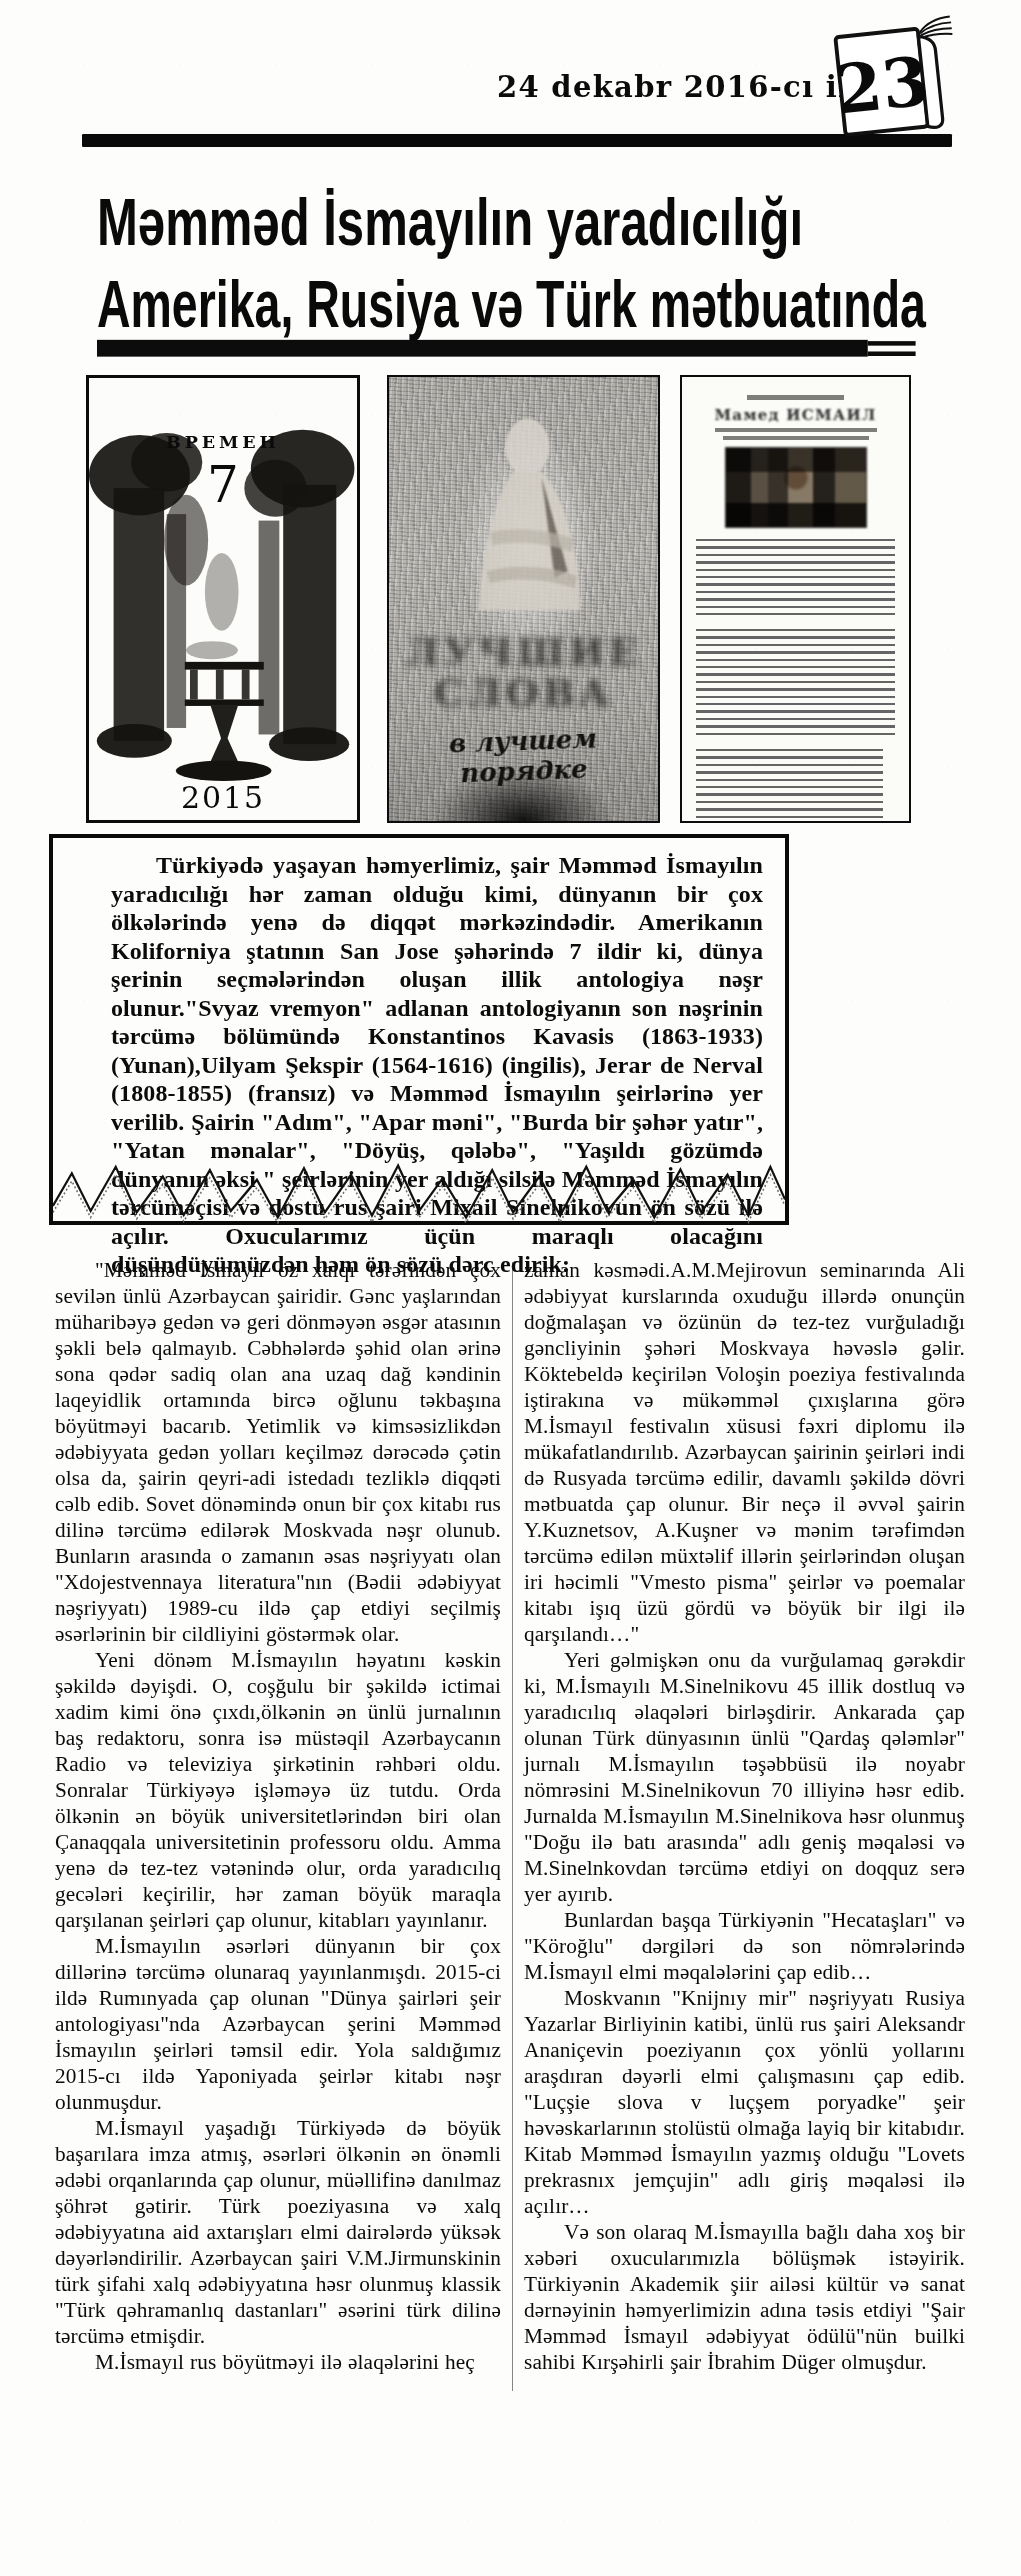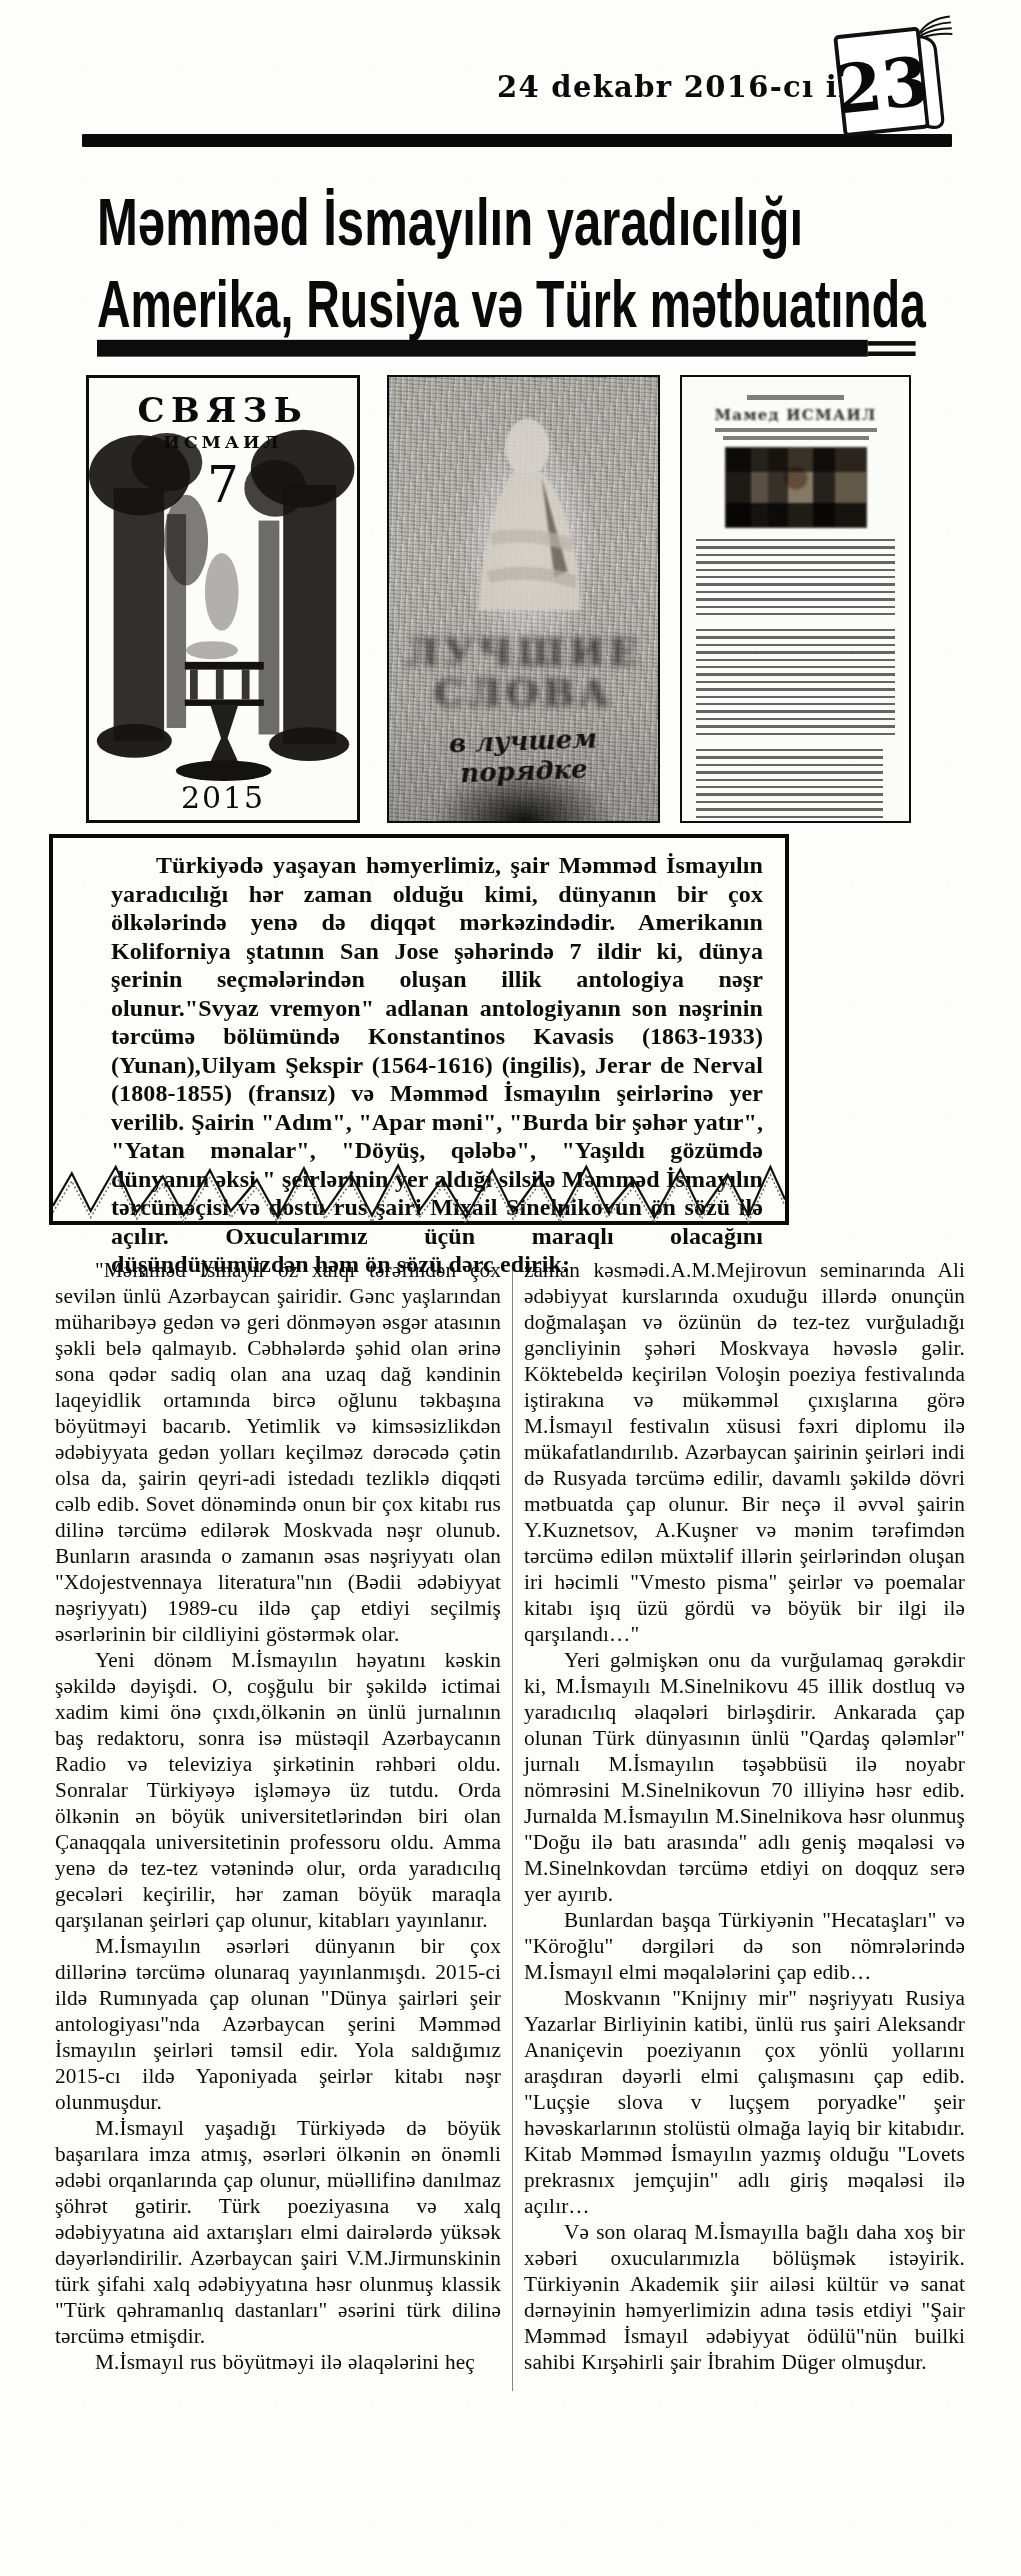--- a/index.html
+++ b/index.html
@@ -137,22 +137,21 @@
         <rect x="236" y="450" width="12" height="46" opacity=".85"></rect>
         <rect x="148" y="496" width="122" height="10"></rect>
         <path d="M188,506 L230,506 L214,556 L234,600 L184,600 L204,556 Z" opacity=".95"></path>
         <ellipse cx="208" cy="606" rx="74" ry="16"></ellipse>
       </g>
       <g fill="#2a261f" opacity=".35">
         <ellipse cx="205" cy="330" rx="26" ry="60"></ellipse>
         <ellipse cx="190" cy="420" rx="40" ry="14"></ellipse>
       </g>
     </svg>
-    <div class="svyaz-title">СВЯЗЬ</div>
-    <div class="svyaz-subtitle">ИСМАИЛ</div>
+    <div class="svyaz-subtitle">ВРЕМЕН</div>
     <div class="svyaz-issue">7</div>
     <div class="svyaz-year">2015</div>
   </div>
 
   <div class="cover cover-luchshie">
     <svg class="statue" viewBox="0 0 230 360">
       <ellipse cx="118" cy="48" rx="34" ry="44" fill="#d9d5cd"></ellipse>
       <path d="M96,86 C70,120 48,200 42,300 L200,300 C198,210 178,130 142,88 Z" fill="#d5d0c6"></path>
       <path d="M140,95 L180,240 L160,250 Z" fill="#4d463c" opacity=".8"></path>
       <path d="M60,180 C100,170 150,175 190,190 L186,210 C146,196 100,192 64,200 Z" fill="#b7b1a5" opacity=".7"></path>

